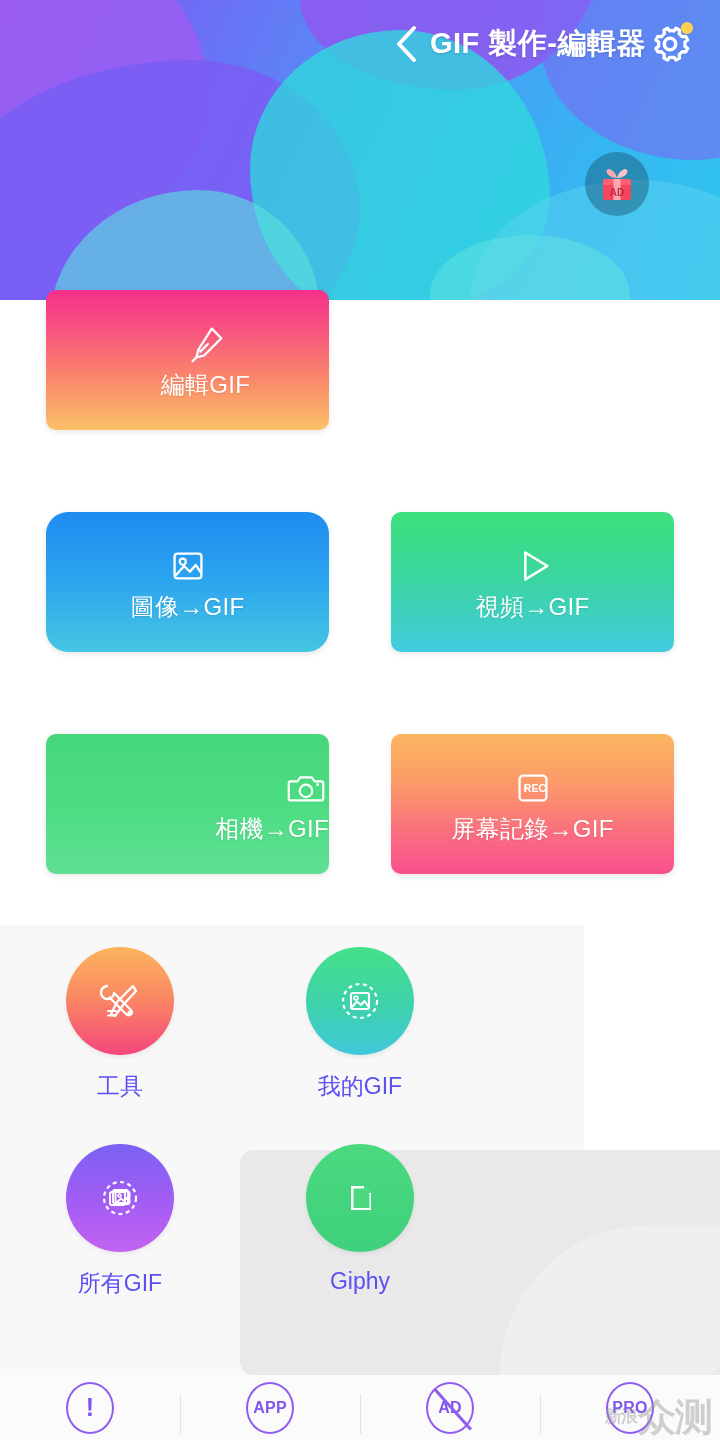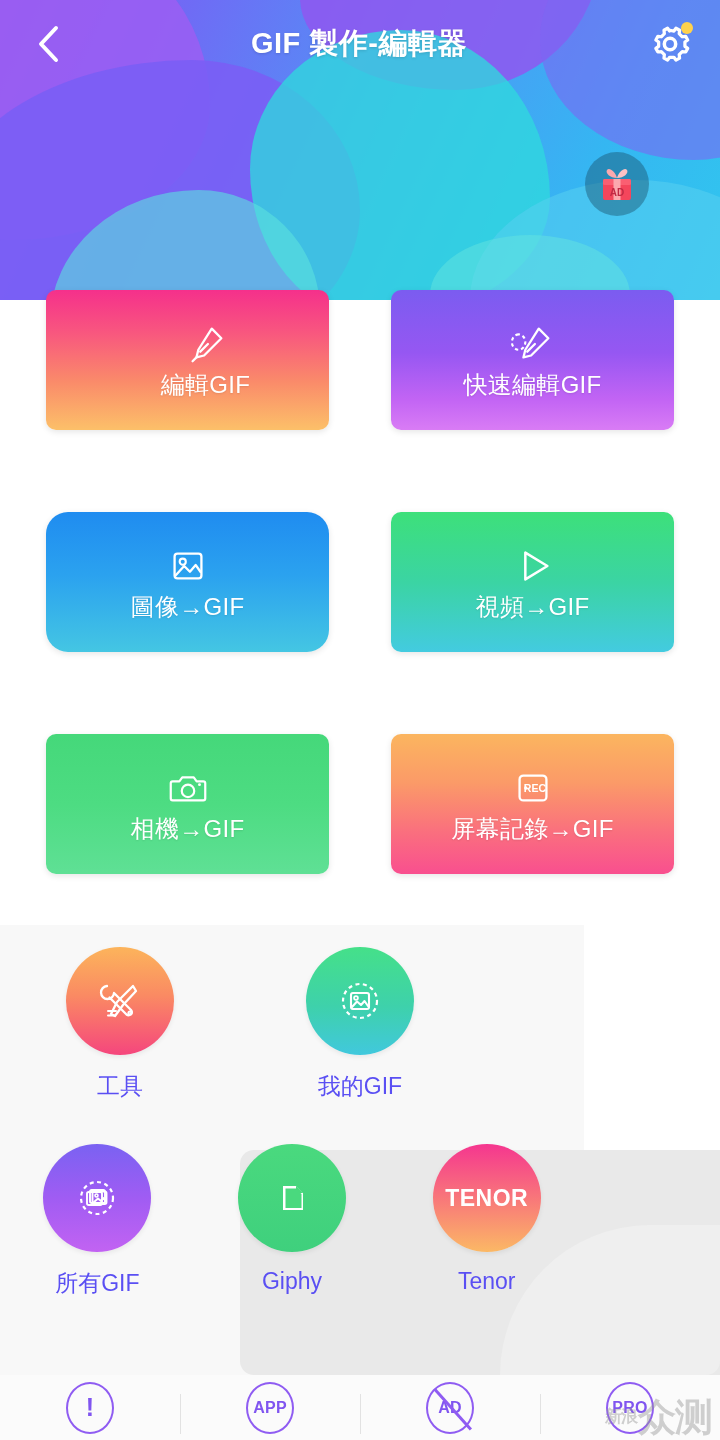--- a/index.html
+++ b/index.html
@@ -28,21 +28,21 @@
         border-radius:50% 50% 48% 52%/60% 40% 60% 40%; }
   .b6 { left:540px; top:-80px; width:280px; height:240px; background:#7b67f4; opacity:.6;
         border-radius:52% 48% 45% 55%/50% 50% 50% 50%; }
   .b7 { left:470px; top:180px; width:330px; height:200px; background:#58cff0; opacity:.55;
         border-radius:50% 50% 50% 50%/60% 60% 40% 40%; }
   .b8 { left:430px; top:235px; width:200px; height:120px; background:#63e3e0; opacity:.5;
         border-radius:50%; }
 
   .topbar {
     position:absolute; left:0; top:0; width:720px; height:88px;
-    display:flex; align-items:center; justify-content:space-between;
+    display:flex; align-items:center; justify-content:flex-end;
     padding:0 26px; z-index:5;
   }
   .back-btn { width:46px; height:46px; display:flex; align-items:center; justify-content:center; }
   .page-title {
     color:#ffffff; font-size:29px; font-weight:bold; letter-spacing:.5px;
     text-shadow:0 1px 3px rgba(0,0,0,.14);
   }
   .gear-wrap { position:relative; width:48px; height:48px; display:flex; align-items:center; justify-content:center; }
   .gear-dot { position:absolute; right:1px; top:2px; width:12px; height:12px; border-radius:50%; background:#ffd24d; }
 
@@ -60,21 +60,21 @@
     display:flex; flex-direction:column; align-items:center; justify-content:center;
     color:#fff; box-shadow:0 2px 6px rgba(0,0,0,.10);
   }
   .card-icon { height:48px; display:flex; align-items:flex-end; justify-content:center; margin-bottom:2px; }
   .card-label { font-size:24px; font-weight:500; letter-spacing:.3px; text-shadow:0 1px 2px rgba(0,0,0,.10); }
 
   .g-edit   { background:linear-gradient(180deg,#f5308b 0%,#f8567f 30%,#fa8a6a 65%,#fcc069 100%);padding-left:36px; }
   .g-quick  { background:linear-gradient(180deg,#7b5cf0 0%,#9657f2 45%,#c264f4 78%,#d97cf5 100%); }
   .g-image  { background:linear-gradient(180deg,#1f8cf0 0%,#2ba2ef 45%,#44c6e3 100%);border-radius:22px; }
   .g-video  { background:linear-gradient(180deg,#3de07a 0%,#3bd4a3 50%,#43cbe0 100%); }
-  .g-camera { background:linear-gradient(180deg,#45d87a 0%,#4ddc82 50%,#5fe095 100%); }
+  .g-camera { background:linear-gradient(180deg,#45d87a 0%,#4ddc82 50%,#5fe095 100%);align-items:flex-end; }
   .g-screen { background:linear-gradient(180deg,#fbb55f 0%,#fb9a68 35%,#fa6f7e 70%,#f94f8f 100%);border-radius:10px; }
 
   
   .lower {
     position:absolute; left:0; top:925px; width:584px; height:450px;
     background:#f8f8f8;
     text-align:right;
   }
   .gray-panel {
     position:absolute; left:240px; top:225px; width:480px; height:225px;
@@ -181,30 +181,20 @@
       <div class="card-icon">
         <svg width="46" height="46" viewBox="0 0 48 48">
           <path d="M30 8 L40 18 L22 36 L14 38 L16 30 Z" fill="none" stroke="#fff" stroke-width="2.4" stroke-linejoin="round"></path>
           <line x1="18" y1="32" x2="26" y2="24" stroke="#fff" stroke-width="2.4" stroke-linecap="round"></line>
           <path d="M14 38 L10 42" stroke="#fff" stroke-width="2.4" stroke-linecap="round"></path>
         </svg>
       </div>
       <div class="card-label">編輯GIF</div>
     </div>
 
-    <div class="card g-quick">
-      <div class="card-icon">
-        <svg width="46" height="46" viewBox="0 0 48 48">
-          <path d="M30 8 L40 18 L22 36 L14 38 L16 30 Z" fill="none" stroke="#fff" stroke-width="2.4" stroke-linejoin="round"></path>
-          <line x1="18" y1="32" x2="26" y2="24" stroke="#fff" stroke-width="2.4" stroke-linecap="round"></line>
-          <path d="M9 14 a7 8 0 0 0 0 16 a7 8 0 0 0 0 -16" fill="none" stroke="#fff" stroke-width="2.2" stroke-dasharray="3.5 3"></path>
-        </svg>
-      </div>
-      <div class="card-label">快速編輯GIF</div>
-    </div>
   </div>
 
   <div class="card-row">
     <div class="card g-image">
       <div class="card-icon">
         <svg width="46" height="46" viewBox="0 0 48 48">
           <rect x="10" y="11" width="28" height="26" rx="3" fill="none" stroke="#fff" stroke-width="2.4"></rect>
           <circle cx="18.5" cy="19.5" r="3.2" fill="none" stroke="#fff" stroke-width="2.2"></circle>
           <polyline points="11,34 20,24 26,30 32,23 37,30" fill="none" stroke="#fff" stroke-width="2.4" stroke-linejoin="round" stroke-linecap="round"></polyline>
         </svg>
@@ -303,26 +293,20 @@
             <path d="M20 17 h13 l7 7 v17 h-20 z" fill="#fff"></path>
             <path d="M33 17 v7 h7" fill="#4ad97e"></path>
             <path d="M33 17 l7 7 h-7 z" fill="#4ad97e"></path>
             <rect x="23" y="21" width="13" height="16" fill="#4ad97e" opacity="0"></rect>
             <path d="M22.5 19.5 h10.5 l5.5 5.5 v14 h-16 z" fill="#4ad97e"></path>
           </svg>
         </div>
         <div class="cell-label">Giphy</div>
       </div>
 
-      <div class="grid-cell">
-        <div class="circle c-tenor">
-          <span class="tenor-txt">TENOR</span>
-        </div>
-        <div class="cell-label">Tenor</div>
-      </div>
 
     </div>
   </div>
 </div>
 
 <div class="bottombar">
 
   <div class="bb-cell">
     <div class="bb-ring">
       <span class="bb-bang">!</span>

